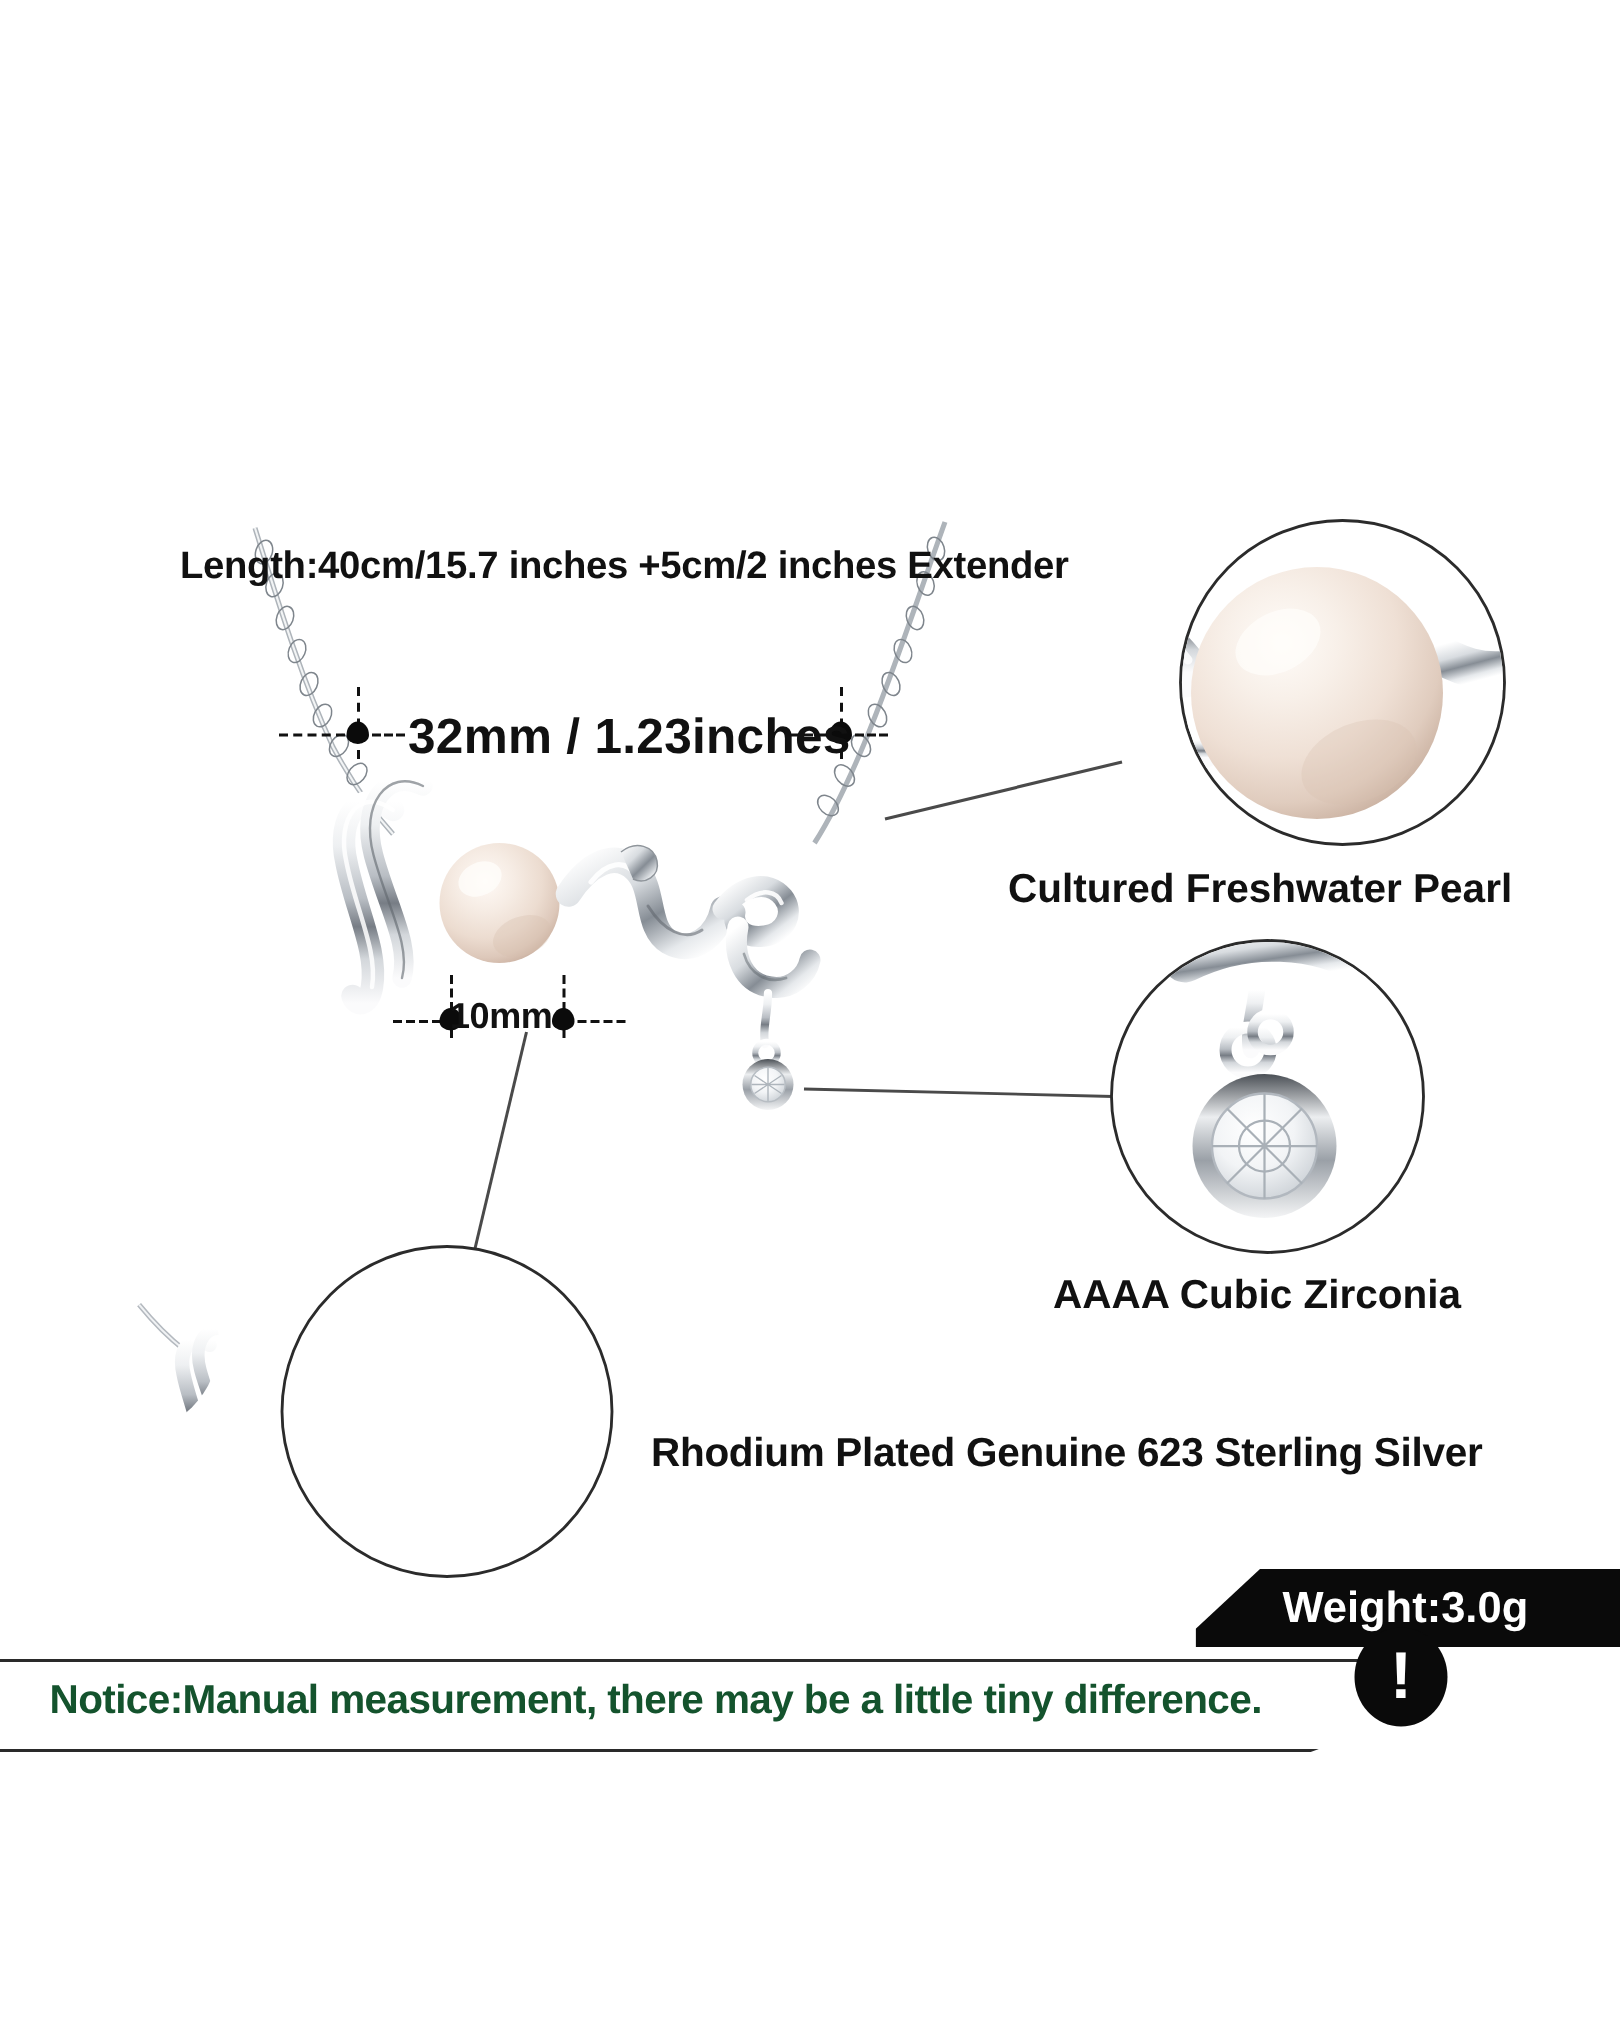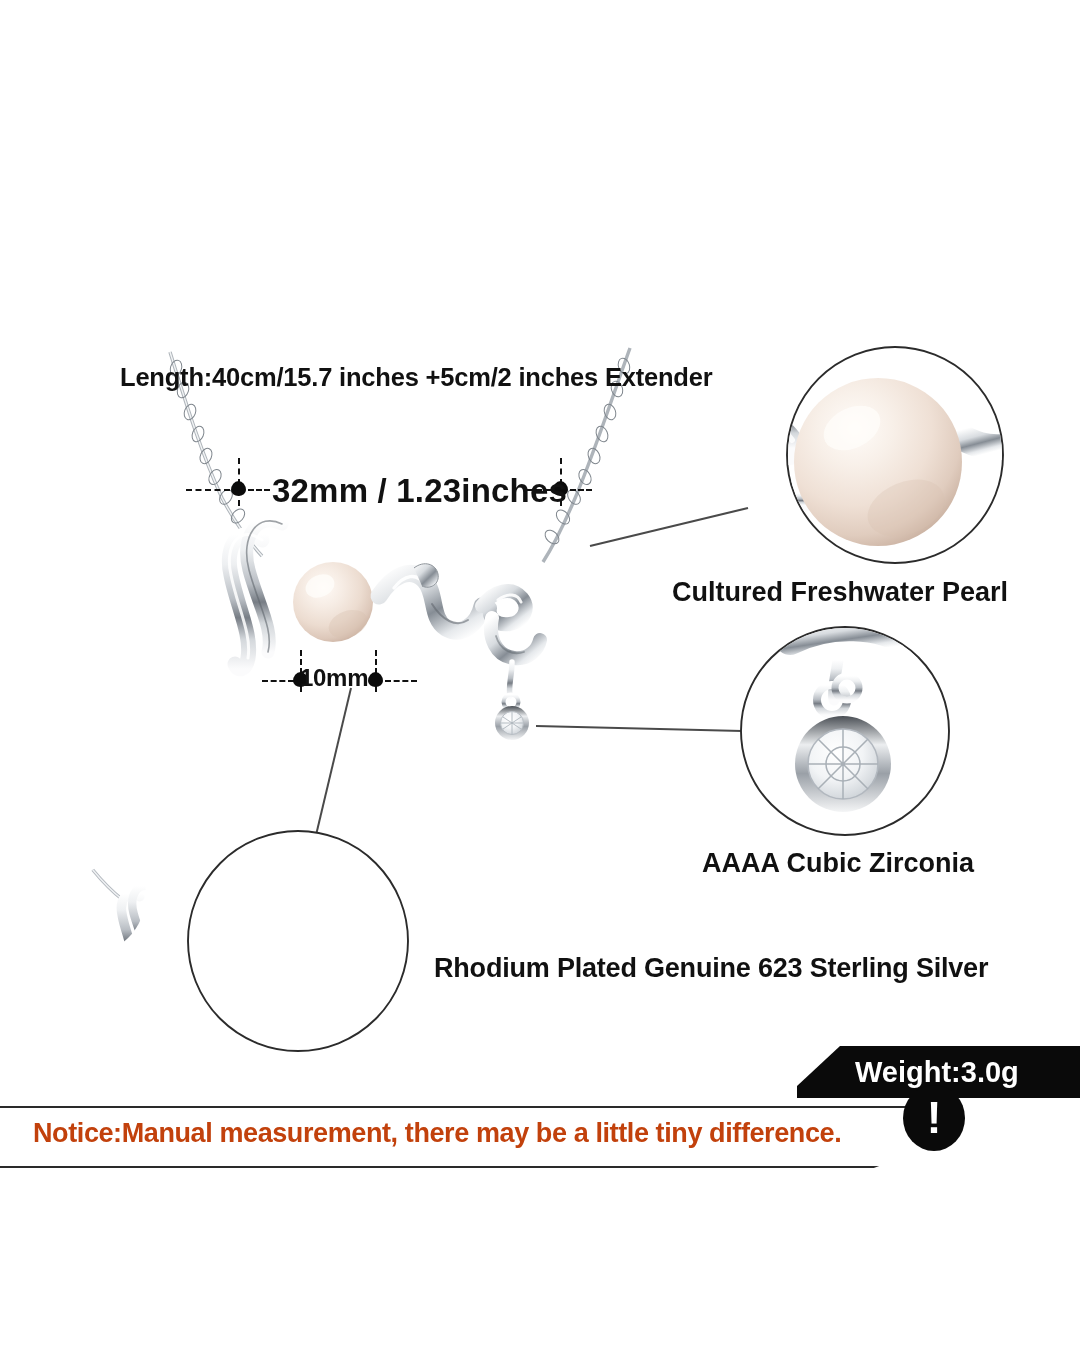--- a/index.html
+++ b/index.html
@@ -26,21 +26,21 @@
   #weight-badge{position:absolute;left:797px;top:1030px;width:283px;height:52px;
       background:#0a0a0a;color:#fff;font-weight:bold;font-size:29px;
       display:flex;align-items:center;padding-left:58px;box-sizing:border-box;
       clip-path:polygon(43px 0,100% 0,100% 100%,0 100%,0 40px);margin-top:16px;}
 
   
   #notice-bar{position:absolute;left:-6px;top:1106px;width:944px;height:62px;
       border:2.4px solid #2a2a2a;background:#fff;box-sizing:border-box;
       clip-path:polygon(0 0,100% 0,100% 62%,93.2% 100%,0 100%);}
   #notice-text{position:absolute;left:33px;top:1118px;font-size:27px;
-      font-weight:bold;color:#c2410c;letter-spacing:-0.4px;white-space:nowrap;}
+      font-weight:bold;color:#14532d;letter-spacing:-0.4px;white-space:nowrap;}
   #warn-badge{position:absolute;left:903px;top:1085px;width:62px;height:66px;
       background:#0a0a0a;border-radius:50%;display:flex;align-items:center;
       justify-content:center;}
   #warn-badge span{color:#fff;font-weight:bold;font-size:44px;line-height:1;
       font-family:"Liberation Sans",sans-serif;}
 </style>
 </head>
 <body>
 
 <div class="stage">

